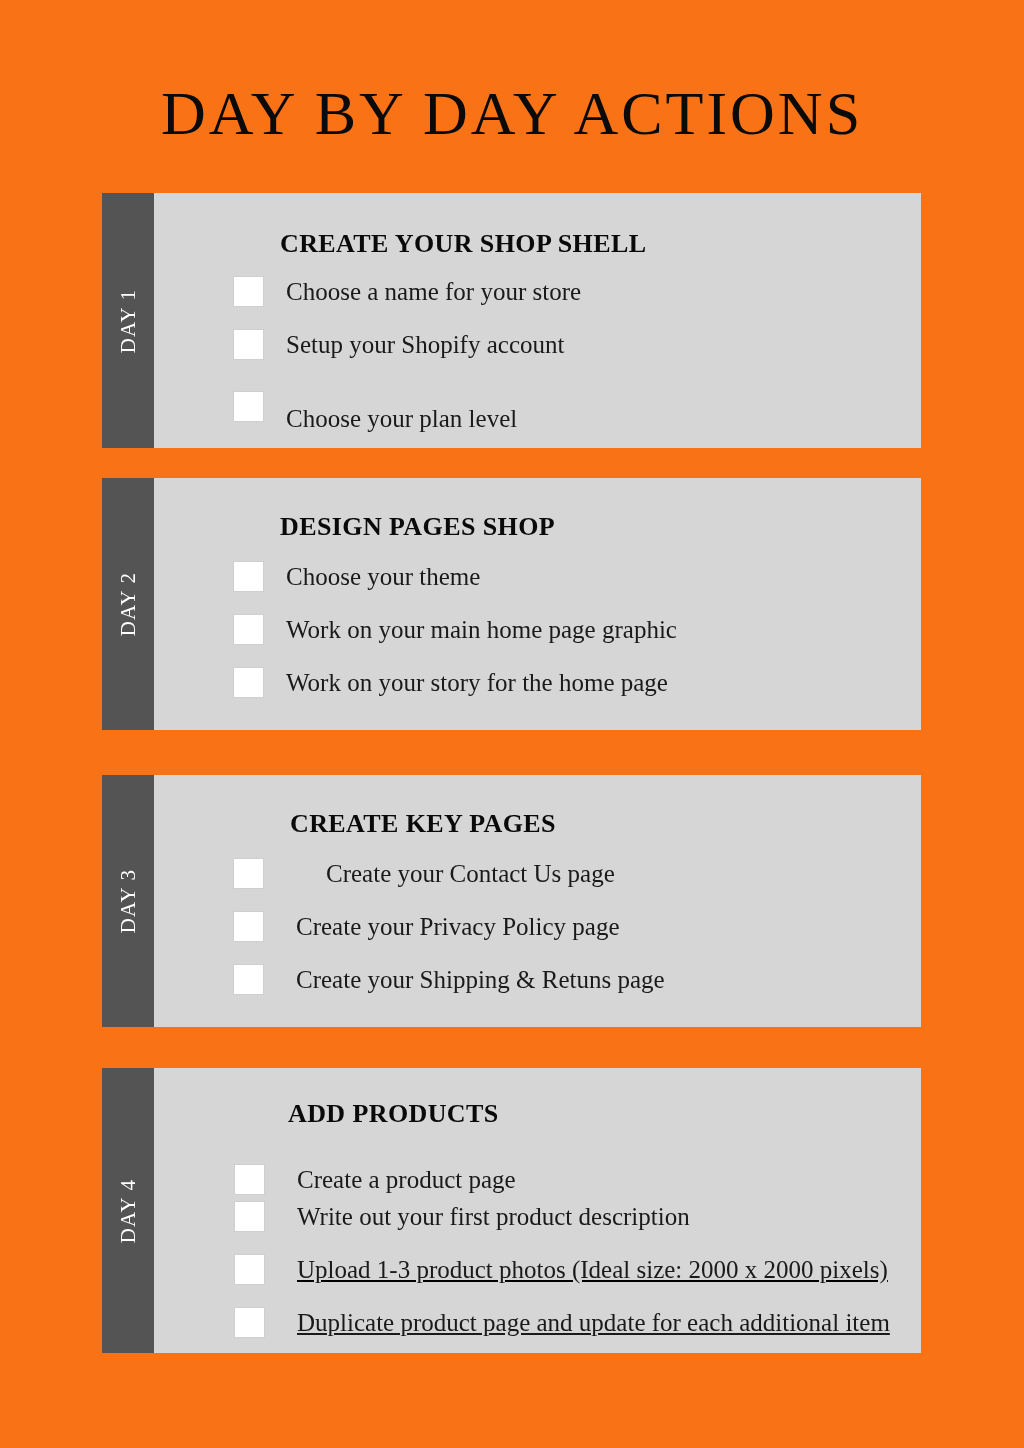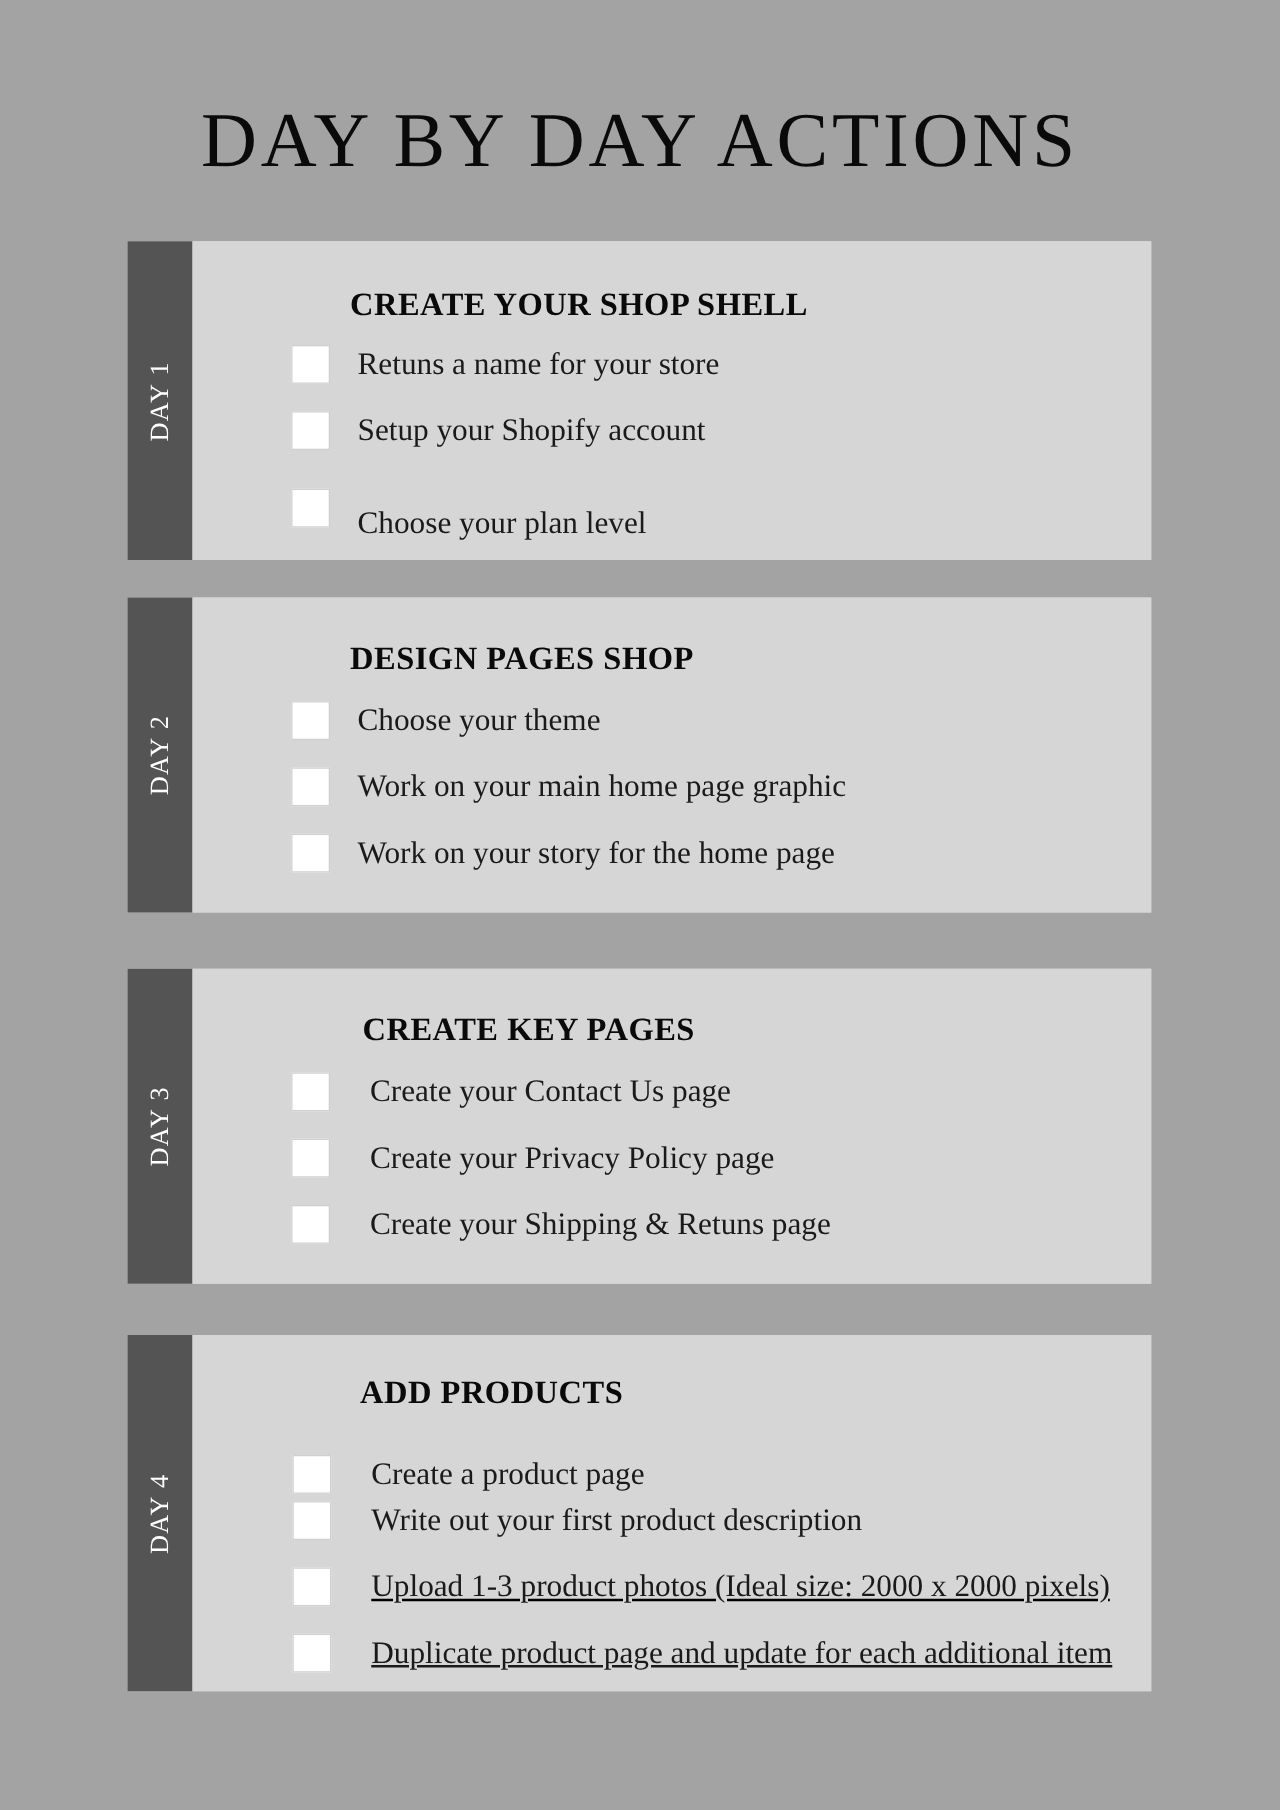--- a/index.html
+++ b/index.html
@@ -11,21 +11,21 @@
     width: 1024px;
     height: 1448px;
     position: relative;
     font-family: "Liberation Serif", "DejaVu Serif", serif;
     overflow: hidden;
   }
 
   .page {
     position: absolute;
     inset: 0;
-    background: #a3a3a3;
+    background: #f97316;
   }
 
   
   .page-title {
     position: absolute;
     left: 0;
     top: 82px;
     width: 1024px;
     text-align: center;
     font-family: "Liberation Serif", "DejaVu Serif", serif;
@@ -139,21 +139,21 @@
 
     <div class="section sec-1">
       <div class="day-bar">
         <span class="day-label">DAY 1</span>
       </div>
       <div class="panel">
         <div class="section-heading" style="left:126px; top:36px;">CREATE YOUR SHOP SHELL</div>
         <div class="items">
           <div class="item" style="left:79px; top:83px;">
             <span class="checkbox"></span>
-            <span class="item-label" style="margin-left:22px;">Retuns a name for your store</span>
+            <span class="item-label" style="margin-left:22px;">Choose a name for your store</span>
           </div>
           <div class="item" style="left:79px; top:136px;">
             <span class="checkbox"></span>
             <span class="item-label" style="margin-left:22px;">Setup your Shopify account</span>
           </div>
           <div class="item" style="left:79px; top:189px;">
             <span class="checkbox"></span>
             <span class="item-label" style="margin-left:22px;margin-top:24px;">Choose your plan level</span>
           </div>
         </div>
@@ -183,21 +183,21 @@
       </div>
     </div>
 
     <div class="section sec-3">
       <div class="day-bar">
         <span class="day-label">DAY 3</span>
       </div>
       <div class="panel">
         <div class="section-heading" style="left:136px; top:34px;">CREATE KEY PAGES</div>
         <div class="items">
-          <div class="item" style="left:79px; top:83px;">
+          <div class="item" style="left:79px; top:83px;gap:30px;">
             <span class="checkbox"></span>
             <span class="item-label" style="margin-left:32px;">Create your Contact Us page</span>
           </div>
           <div class="item" style="left:79px; top:136px;">
             <span class="checkbox"></span>
             <span class="item-label" style="margin-left:32px;">Create your Privacy Policy page</span>
           </div>
           <div class="item" style="left:79px; top:189px;">
             <span class="checkbox"></span>
             <span class="item-label" style="margin-left:32px;">Create your Shipping &amp; Retuns page</span>

